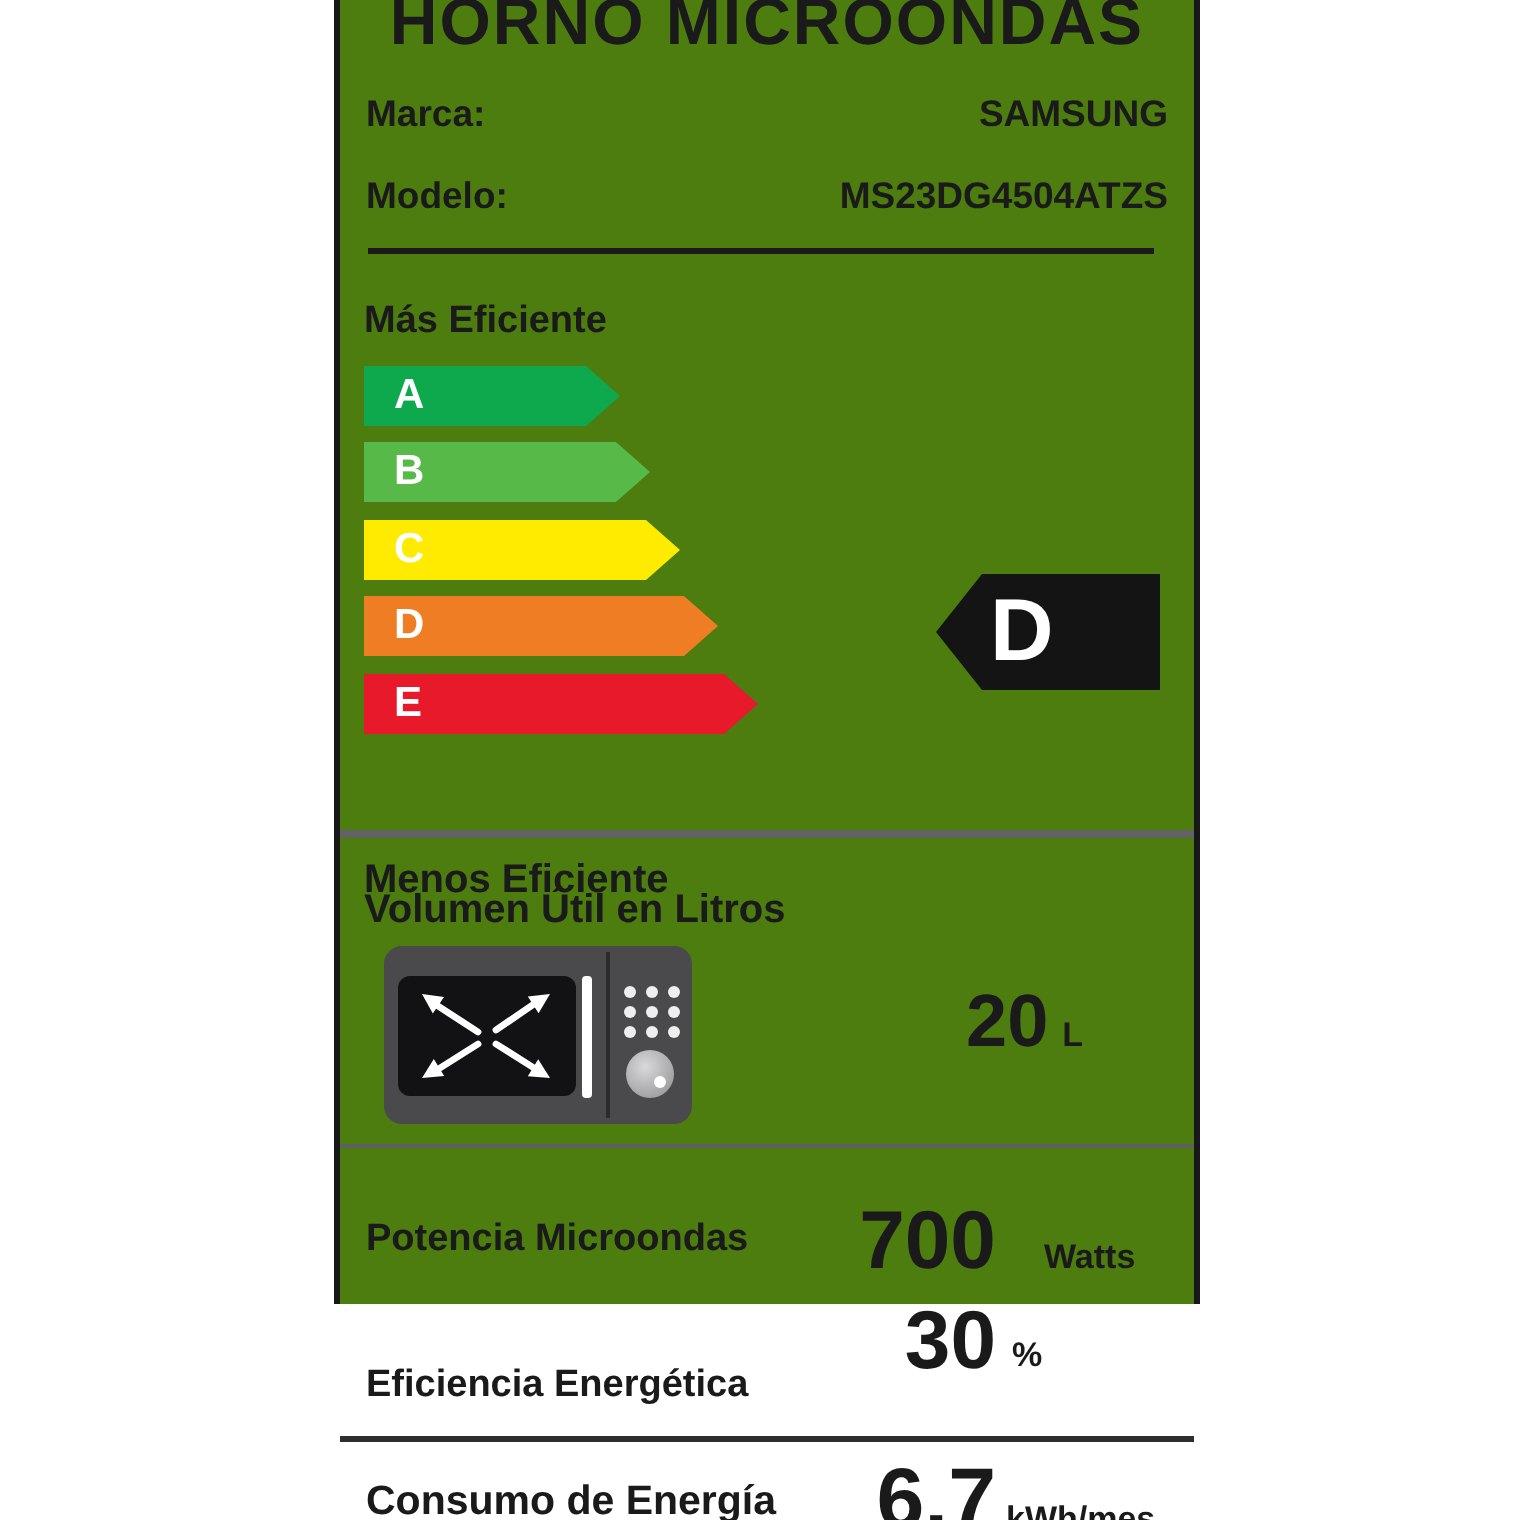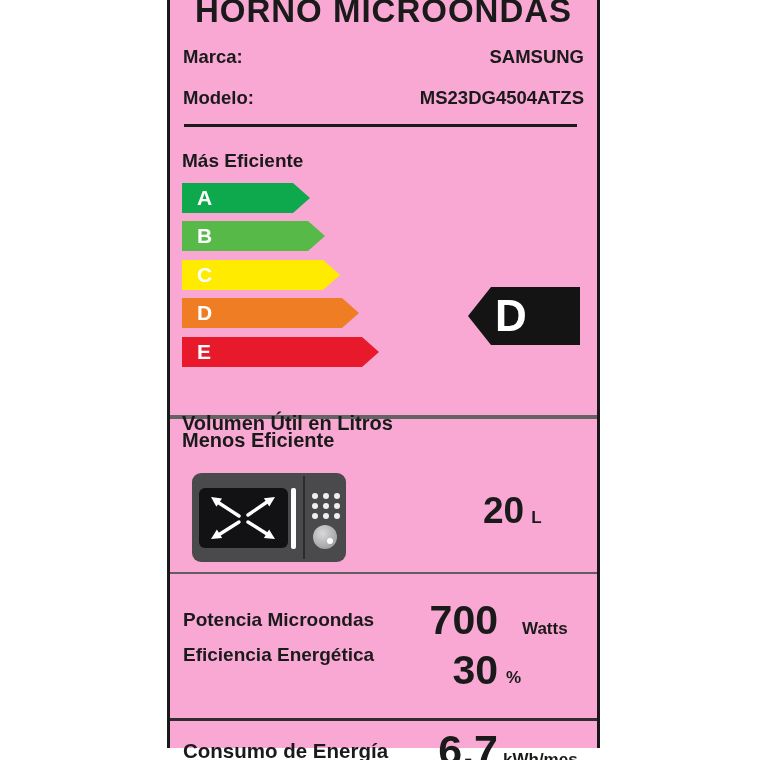--- a/index.html
+++ b/index.html
@@ -1,19 +1,19 @@
 <!DOCTYPE html>
 <html><head>
 <meta charset="utf-8">
 <style>
   html,body{margin:0;padding:0;background:#fff;}
   .canvas{position:relative;width:760px;height:760px;background:#ffffff;overflow:hidden;
           font-family:"Liberation Sans", sans-serif;color:#1a1a1a;}
-  .label{position:absolute;left:167px;top:0;width:433px;height:748px;box-sizing:border-box;
-         border-left:3px solid #181818;border-right:3px solid #181818;background:#f9a8d4;}
+  .label{position:absolute;left:167px;top:0;width:433px;height:652px;box-sizing:border-box;
+         border-left:3px solid #181818;border-right:3px solid #181818;background:#4d7c0f;}
   .label *{box-sizing:border-box;}
 
   .title{position:absolute;top:-8px;left:0;right:0;text-align:center;font-size:33px;
          font-weight:bold;letter-spacing:1px;white-space:nowrap;}
 
   .kv-row{position:absolute;left:13px;right:13px;display:flex;justify-content:space-between;
           font-size:18.5px;font-weight:bold;gap:19px;}
   .row-brand{top:46px;}
   .row-model{top:87px;}
 
@@ -35,21 +35,21 @@
   .bar-2{top:260px;}
   .bar-3{top:298px;}
   .bar-4{top:337px;}
 
   .rating{position:absolute;left:298px;top:287px;width:112px;height:58px;
           clip-path:polygon(0 50%, 23px 0, 100% 0, 100% 100%, 23px 100%);
           display:flex;align-items:center;}
   .rating-letter{font-size:44px;font-weight:bold;margin-left:27px;line-height:1;}
 
   .section-heading{position:absolute;left:12px;font-weight:bold;}
-  .volume-heading{top:412px;font-size:20px;}
+  .volume-heading{top:444px;font-size:20px;}
 
   
   .microwave{position:absolute;left:22px;top:473px;width:154px;height:89px;background:#4a4a4d;
              border-radius:9px;}
   .mw-window{position:absolute;left:7px;top:15px;width:89px;height:60px;background:#121214;
              border-radius:6px;overflow:hidden;}
   .mw-handle{position:absolute;left:99px;top:15px;width:5px;height:61px;background:#ffffff;border-radius:2px;}
   .mw-divider{position:absolute;left:111px;top:3px;width:2px;height:83px;background:#2b2b2e;}
   .mw-keypad{position:absolute;left:118px;top:18px;width:32px;height:30px;
              display:grid;grid-template-columns:repeat(3,1fr);grid-template-rows:repeat(3,1fr);
@@ -63,21 +63,21 @@
                 font-weight:bold;}
   .volume-num{font-size:37px;}
   .volume-unit{font-size:17px;}
 
   .spec-label{position:absolute;left:13px;font-weight:bold;font-size:19px;white-space:nowrap;}
   .spec-value{position:absolute;left:198px;width:130px;text-align:right;font-weight:bold;
               font-size:41px;line-height:1;white-space:nowrap;}
   .spec-unit{position:absolute;left:336px;font-weight:bold;font-size:17px;white-space:nowrap;}
 
   .spec1-label{top:609px;}  .spec1-value{top:600px;}  .spec1-unit{top:619px;margin-left:16px;}
-  .spec2-label{top:644px;}  .spec2-value{top:650px;}  .spec2-unit{top:668px;}
+  .spec2-label{top:682px;}  .spec2-value{top:650px;}  .spec2-unit{top:668px;}
   .spec3-label{top:739px;font-size:20.5px;}
   .spec3-value{top:729px;font-size:43px;}
   .spec3-unit{top:750px;left:333px;}
 </style>
 </head>
 <body>
 
 <div class="canvas">
   <div class="label">
 

